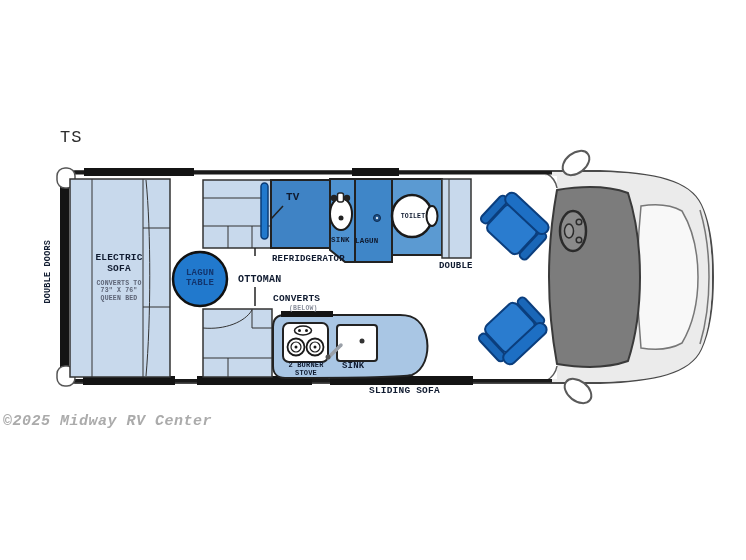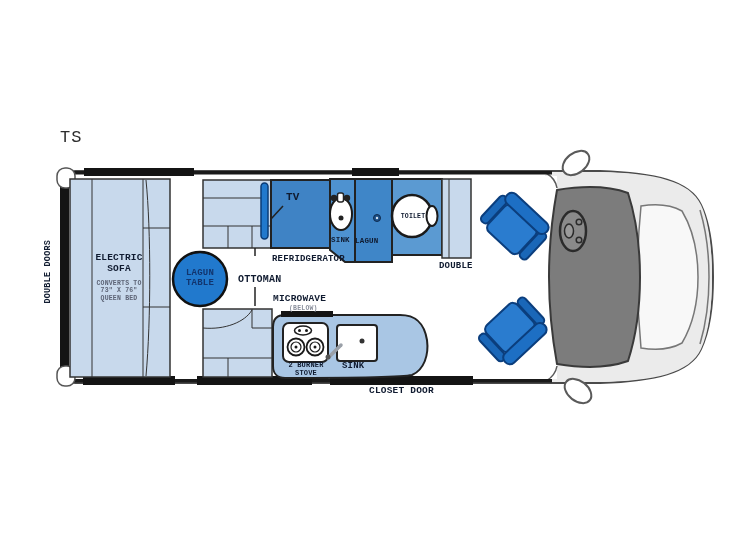--- a/index.html
+++ b/index.html
@@ -165,23 +165,24 @@
     <ellipse cx="578" cy="391" rx="15" ry="10" transform="rotate(38 578 391)" fill="#ffffff" stroke="#5a5a5a" stroke-width="2"></ellipse>
   </svg>
 
   <div class="lbl" id="double-doors">DOUBLE DOORS</div>
   <div class="lbl wrap" id="electric-sofa">ELECTRIC SOFA</div>
   <div class="lbl wrap" id="sofa-note">CONVERTS TO 73" X 76" QUEEN BED</div>
   <div class="lbl wrap" id="lagun-table-label">LAGUN TABLE</div>
   <div class="lbl" id="tv-label">TV</div>
   <div class="lbl" id="refrigerator-label">REFRIDGERATOR</div>
   <div class="lbl" id="ottoman-label">OTTOMAN</div>
-  <div class="lbl" id="microwave-label">MICROWAVE</div>
+  <div class="lbl" id="microwave-label">CONVERTS</div>
   <div class="lbl" id="microwave-note">(BELOW)</div>
   <div class="lbl" id="bath-sink-label">SINK</div>
   <div class="lbl" id="shower-label">LAGUN</div>
   <div class="lbl" id="toilet-label">TOILET</div>
   <div class="lbl" id="closet-label">DOUBLE</div>
   <div class="lbl wrap" id="stove-label">2 BURNER STOVE</div>
   <div class="lbl" id="kitchen-sink-label">SINK</div>
-  <div class="lbl" id="sliding-door-label">CLOSET DOOR</div>
+  <div class="lbl" id="sliding-door-label">SLIDING SOFA</div>
 
+  <div id="watermark">©2025 Midway RV Center</div>
 </div>
 
 </body></html>

